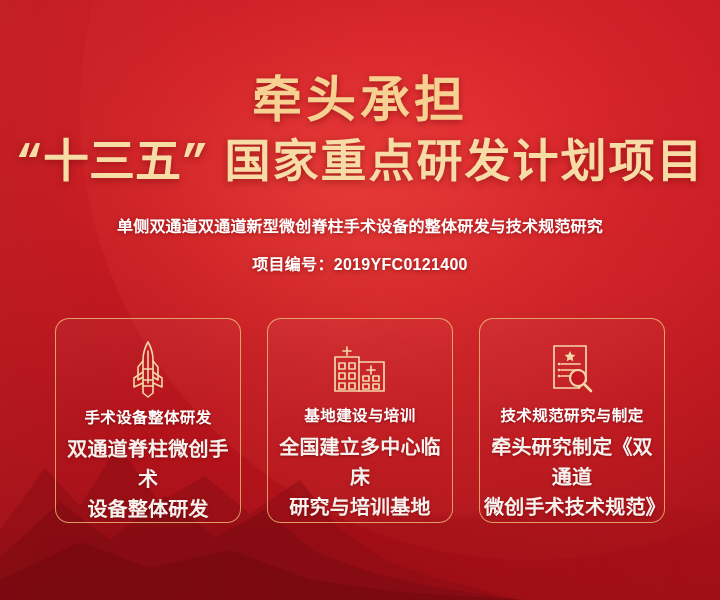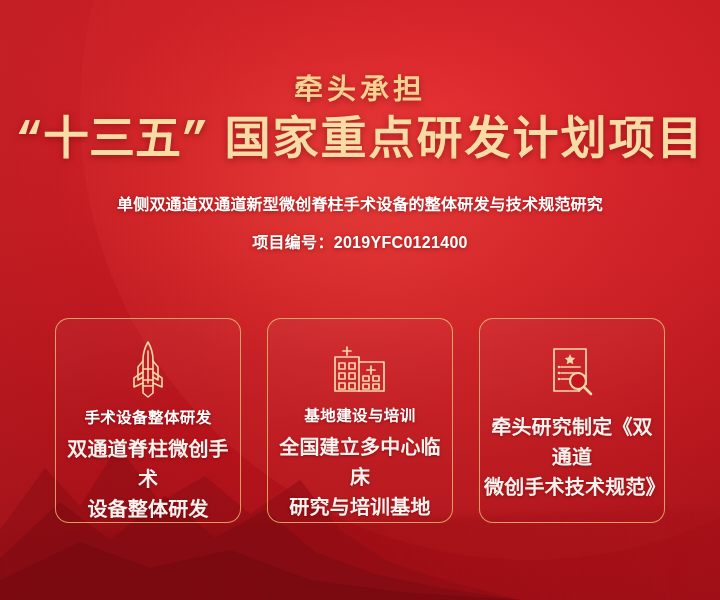--- a/index.html
+++ b/index.html
@@ -66,21 +66,21 @@
   
   .bg-mountains { position:absolute; left:0; bottom:0; width:520px; height:190px; pointer-events:none; }
 
   
   .head {
     position:relative;
     text-align:center;
     padding-top:74px;
   }
   .head-line1 {
-    font-size:29px;
+    font-size:50px;
     font-weight:bold;
     letter-spacing:4px;
     color:#f7d191;
     line-height:1.05;
     text-shadow:0 2px 6px rgba(90,0,0,0.45);
   }
   .head-line2 {
     margin-top:12px;
     font-size:46px;
     font-weight:bold;
@@ -246,20 +246,21 @@
           <line x1="17" y1="23" x2="36" y2="23"></line>
           <line x1="17" y1="29" x2="36" y2="29"></line>
           <line x1="17" y1="35" x2="30" y2="35"></line>
           <circle cx="15" cy="23" r="1.3" fill="#f5d8a8" stroke="none"></circle>
           <circle cx="15" cy="29" r="1.3" fill="#f5d8a8" stroke="none"></circle>
           <circle cx="15" cy="35" r="1.3" fill="#f5d8a8" stroke="none"></circle>
           <circle cx="34" cy="37" r="8" fill="#c3161e" stroke="#f5d8a8" stroke-width="2.2"></circle>
           <line x1="40" y1="43" x2="47" y2="50" stroke-width="2.6"></line>
         </svg>
       </div>
+      <div class="card-title">技术规范研究与制定</div>
       <div class="card-desc">
         <div>牵头研究制定《双通道</div>
         <div>微创手术技术规范》</div>
       </div>
     </div>
 
   </div>
 </div>
 
 </body></html>

